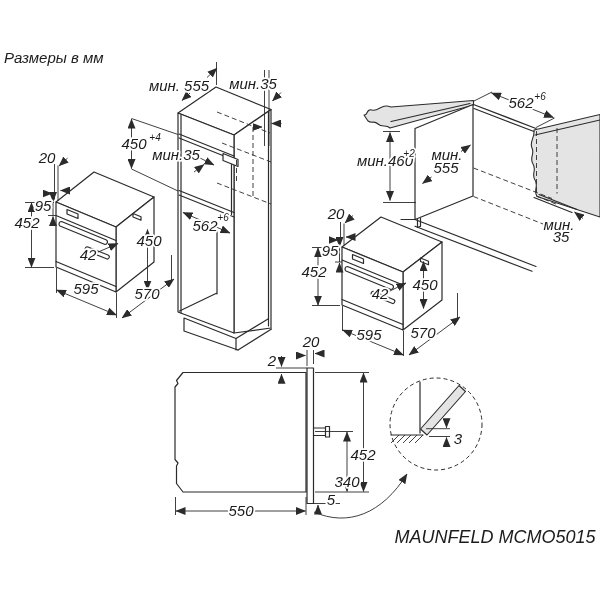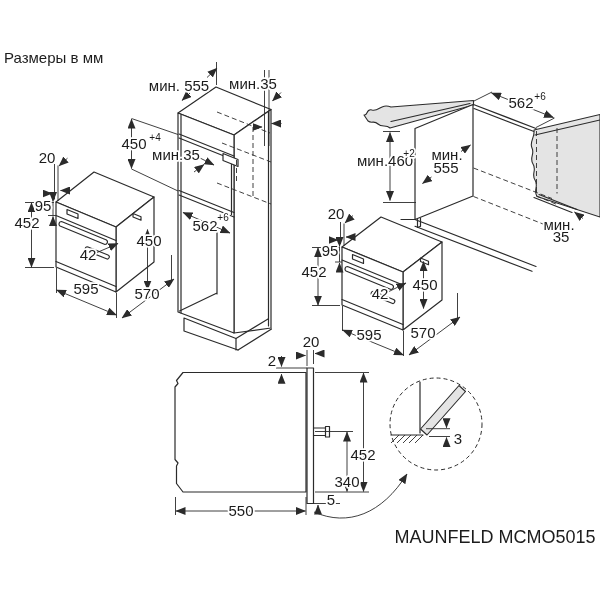--- a/index.html
+++ b/index.html
@@ -1,16 +1,16 @@
 <!DOCTYPE html>
 <html><head>
 <meta charset="utf-8">
 <style>
   html,body{margin:0;padding:0;background:#ffffff;}
-  .stage{position:relative;width:600px;height:600px;background:#fff;overflow:hidden;}
+  .stage{position:relative;width:600px;height:600px;background:#fff;overflow:hidden;font-style:italic;}
   svg{display:block;}
   .ln{stroke:#2b2b2b;stroke-width:1.2;fill:none;stroke-linejoin:round;stroke-linecap:round;}
   .fw{stroke:#2b2b2b;stroke-width:1.2;fill:#ffffff;stroke-linejoin:round;}
   .fg{stroke:#2b2b2b;stroke-width:1.1;fill:#e4e4e4;stroke-linejoin:round;}
   .dim{stroke:#2b2b2b;stroke-width:0.9;fill:none;}
   .dsh{stroke:#2b2b2b;stroke-width:0.9;fill:none;stroke-dasharray:5 3;}
   .hat{stroke:#2b2b2b;stroke-width:0.9;}
   .lbl{font-family:"Liberation Sans","DejaVu Sans",sans-serif;font-size:15px;fill:#1c1c1c;
        stroke:#ffffff;stroke-width:3.5px;paint-order:stroke;stroke-linejoin:round;
        text-anchor:middle;}

